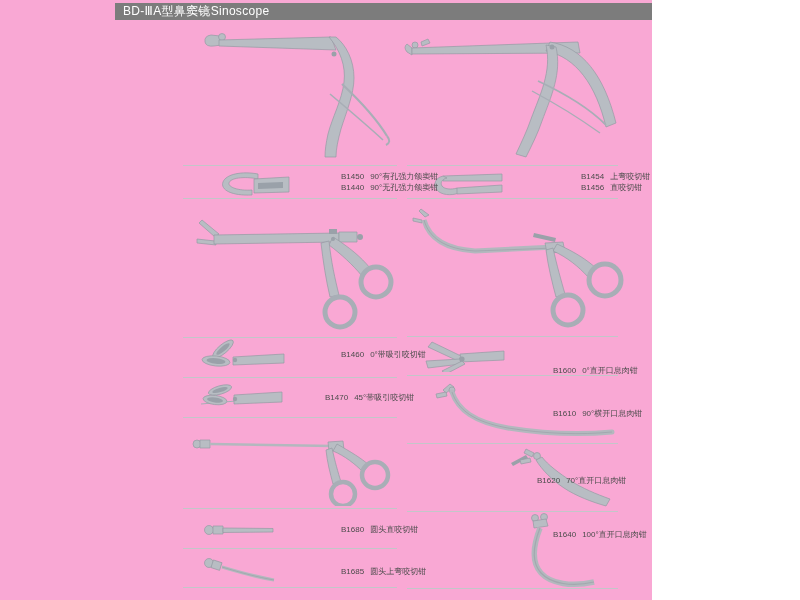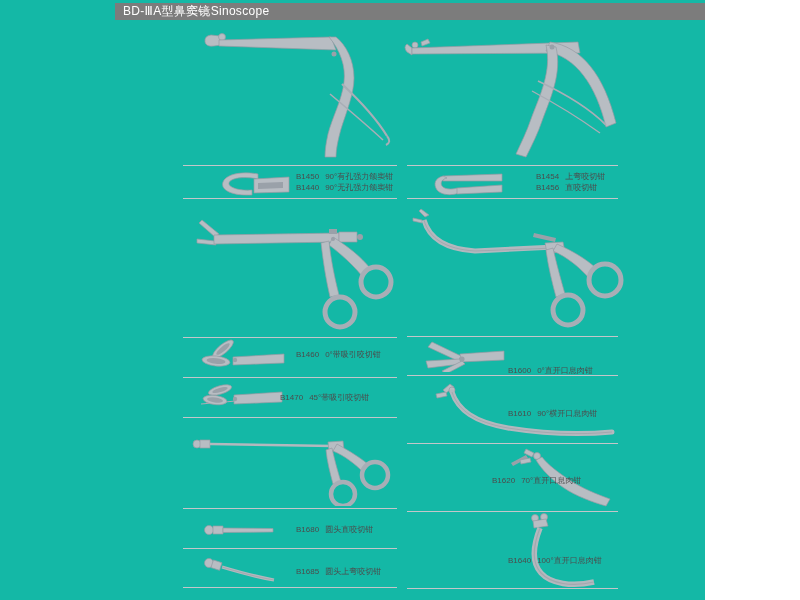--- a/index.html
+++ b/index.html
@@ -1,23 +1,23 @@
 <!DOCTYPE html>
 <html><head>
 <meta charset="utf-8">
 <style>
   html,body{margin:0;padding:0;background:#ffffff;}
-  .page{position:relative;width:705px;height:600px;background:#14b8a6;overflow:hidden;
+  .page{position:relative;width:652px;height:600px;background:#f9a8d4;overflow:hidden;
         font-family:"Liberation Sans","DejaVu Sans",sans-serif;}
   .header{position:absolute;left:115px;top:3px;width:622px;height:17px;background:#7c7c7c;
           color:#ffffff;font-size:12px;line-height:17px;padding-left:8px;box-sizing:border-box;
           letter-spacing:.3px;}
   .divider{position:absolute;height:1px;background:#c3c6c9;}
   .plabel{position:absolute;font-size:8px;color:#4c4c4c;white-space:nowrap;line-height:11px;}
-  .plabel .code{display:inline-block;margin-right:6px;}
+  .plabel .code{display:inline-block;margin-right:6px;margin-left:45px;}
   svg{position:absolute;display:block;}
   .m{fill:#b8bdc3;stroke:#959ba3;stroke-width:.7;}
   .md{fill:#9aa1a9;stroke:none;}
   .wr{fill:none;stroke:#a8aeb6;}
   .ring{fill:none;stroke:#a8aeb6;}
   .shaftline{fill:none;stroke:#b3b8be;}
   .edge{fill:none;stroke:#8f959c;opacity:.45;}
 </style>
 </head>
 <body>
@@ -221,21 +221,21 @@
   </div>
 
   <div class="plabel" style="left:508px;top:408px">
     <span class="code">B1610</span><span>90°横开口息肉钳</span>
   </div>
 
   <div class="plabel" style="left:492px;top:475px">
     <span class="code">B1620</span><span>70°直开口息肉钳</span>
   </div>
 
-  <div class="plabel" style="left:508px;top:555px">
+  <div class="plabel" style="left:508px;top:529px">
     <span class="code">B1640</span><span>100°直开口息肉钳</span>
   </div>
 
   <div class="plabel" style="left:296px;top:524px">
     <span class="code">B1680</span><span>圆头直咬切钳</span>
   </div>
 
   <div class="plabel" style="left:296px;top:566px">
     <span class="code">B1685</span><span>圆头上弯咬切钳</span>
   </div>

